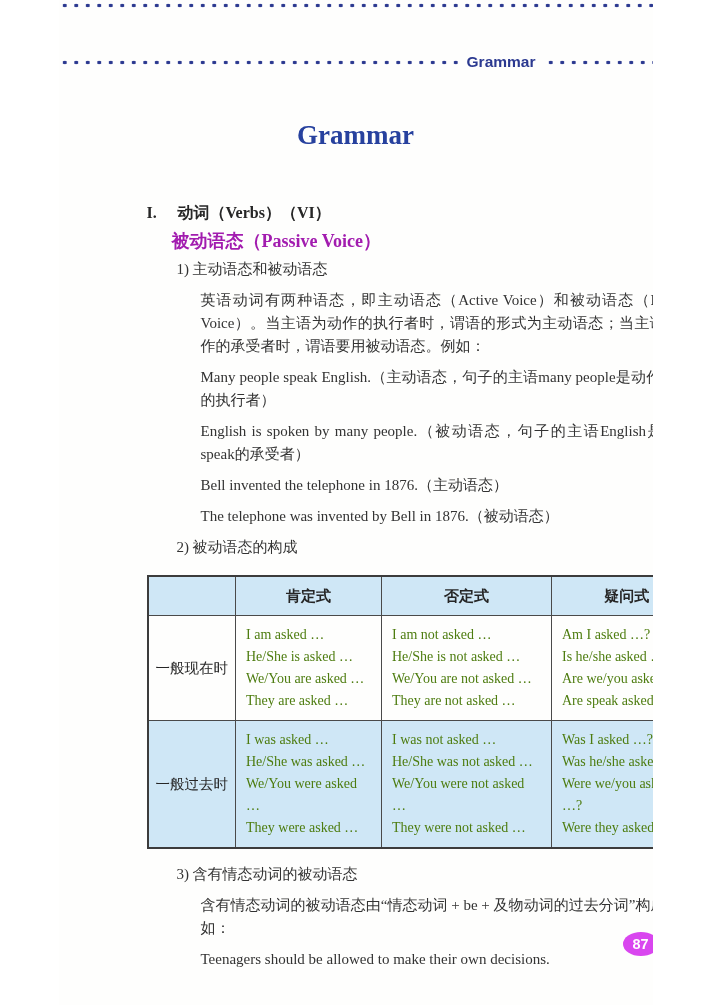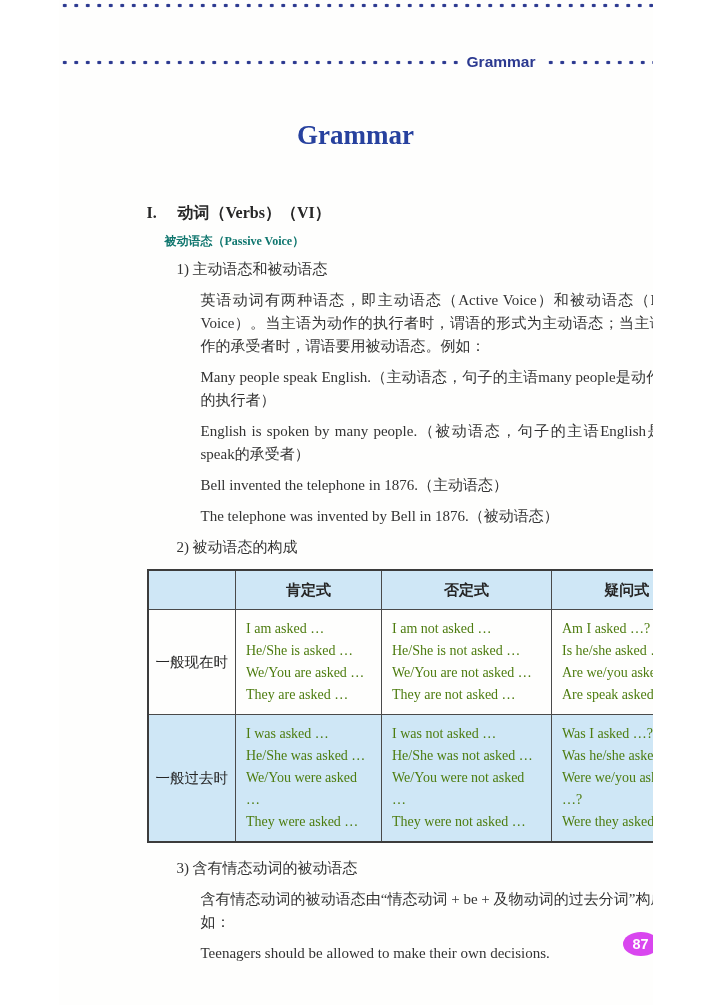--- a/index.html
+++ b/index.html
@@ -30,32 +30,32 @@
 
   .doc-title {
     position:absolute; top:119px; left:0; width:100%; margin:0;
     text-align:center; font-size:27px; line-height:33px; font-weight:bold; color:#27419e;
   }
 
   .content { position:absolute; left:88px; top:198px; width:557px; font-size:15px; }
 
   .sec-row { display:flex; font-weight:bold; font-size:16px; line-height:29px; color:#262626; }
   .sec-num { width:31px; }
-  .sub-head { margin-left:18px; font-weight:bold; font-size:12px; line-height:29px; color:#0f766e; }
+  .sub-head { margin-left:25px; font-weight:bold; font-size:18px; line-height:29px; color:#a21caf; }
 
   .item { margin-left:30px; }
   .item-head { display:flex; line-height:23px; margin-top:2px; }
   .item-num { width:16px; flex:none; }
   .item-body { margin-left:16px; }
   .item-body p { margin:8px; line-height:23px; text-align:justify; }
   .ex { margin-top:2px; }
   .mt { margin-top:14px; }
 
   
-  .vtable { border-collapse:collapse; margin-top:10px; border:2px solid #3c3c3c; table-layout:fixed;padding-left:32px; }
+  .vtable { border-collapse:collapse; margin-top:16px; border:2px solid #3c3c3c; table-layout:fixed;padding-left:32px; }
   .vtable th, .vtable td { border:1px solid #4a4a4a; }
   .vtable th {
     background:#cfe7f6; height:36px; font-size:15px; font-weight:bold;
     color:#262626; text-align:center;
   }
   .vtable td.rowlabel { text-align:center; vertical-align:middle; font-size:14.5px; color:#262626; }
   .vtable td.cell {
     padding:8px 10px; font-size:14px; line-height:22px; vertical-align:middle;
     white-space:pre-line; color:#4d7c0f;
   }

